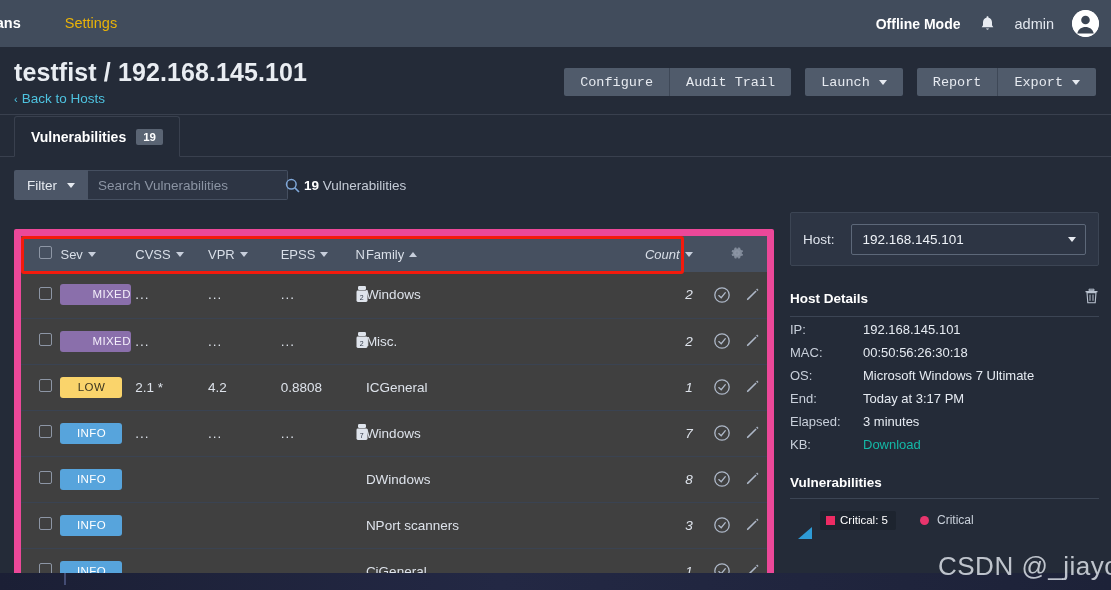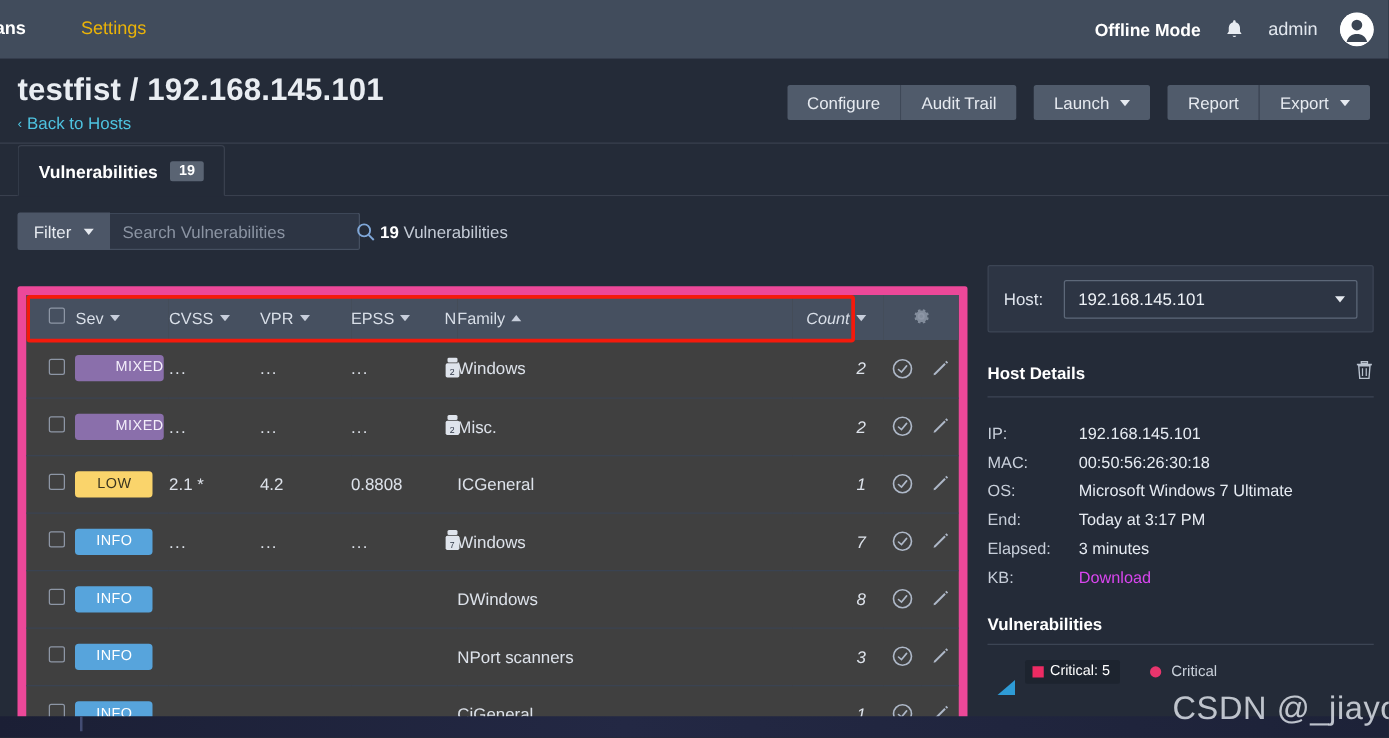--- a/index.html
+++ b/index.html
@@ -81,21 +81,21 @@
     gap: 14px;
     margin-top: 11px;
     padding-right: 3px;
   }
   .btn-group { display: flex; }
   .btn {
     background: #505b6b;
     color: #e6eaf0;
     border: none;
     font-size: 13.5px;
-    font-family: Liberation Sans, sans-serif;
+    font-family: Liberation Mono, monospace;
     height: 28px;
     padding: 1px 16px;
     cursor: pointer;
     display: flex; align-items: center; justify-content: center;
     gap: 9px;
     border-radius: 2px;
   }
   .btn-group .btn { border-radius: 0; }
   .btn-group .btn:first-child { border-radius: 2px 0 0 2px; }
   .btn-group .btn:last-child { border-radius: 0 2px 2px 0; border-left: 1px solid #3e4857; }
@@ -325,25 +325,25 @@
   }
   .sec-head {
     display: flex; align-items: center;
     margin-top: 22px;
     padding-bottom: 8px;
     border-bottom: 1px solid #3c4554;
   }
   .sec-title { color: #ffffff; font-size: 13.5px; font-weight: bold; }
   .trash-icon { margin-left: auto; cursor: pointer; }
 
-  .detail-list { margin-top: 17px; }
+  .detail-list { margin-top: 1px; }
   .detail-row { display: flex; font-size: 13px; line-height: 23px; }
   .detail-key { width: 73px; color: #c8cfda; flex: 0 0 73px; }
   .detail-val { color: #e6ebf2; }
-  .detail-val.link { color: #d946ef; cursor: pointer; }
+  .detail-val.link { color: #14b8a6; cursor: pointer; }
 
   .vuln-sec { margin-top: 19px; }
   .donut-area {
     position: relative;
     height: 40px;
     margin-top: 10px;
   }
 
   
   .chart-tip {

